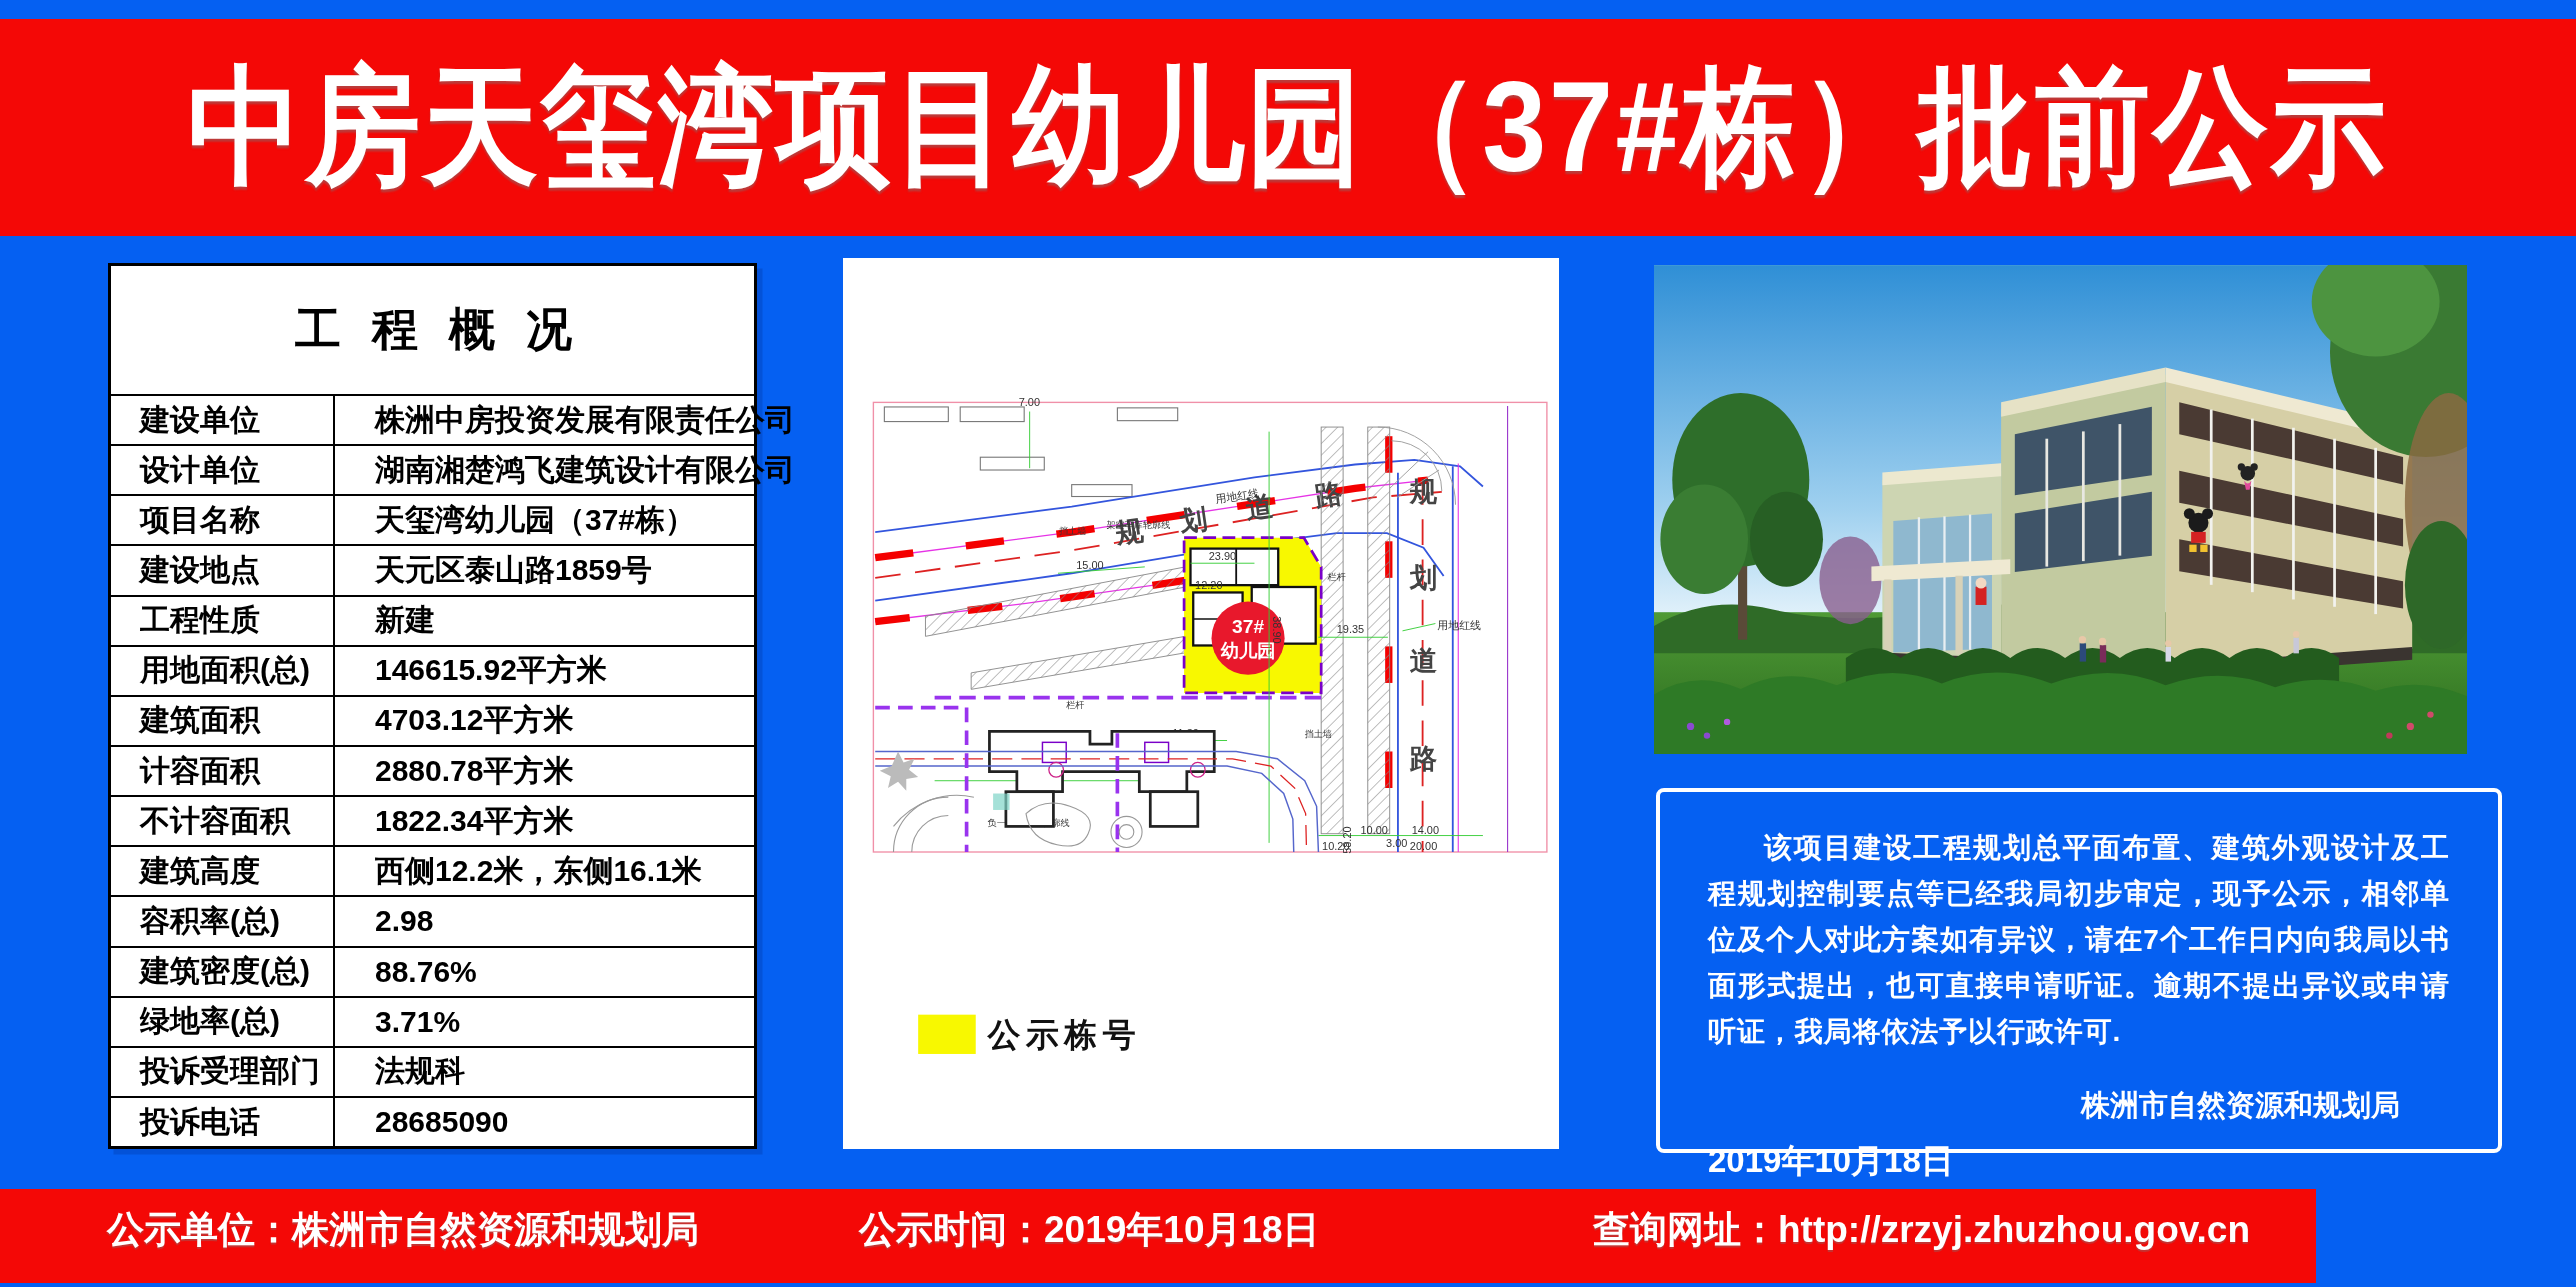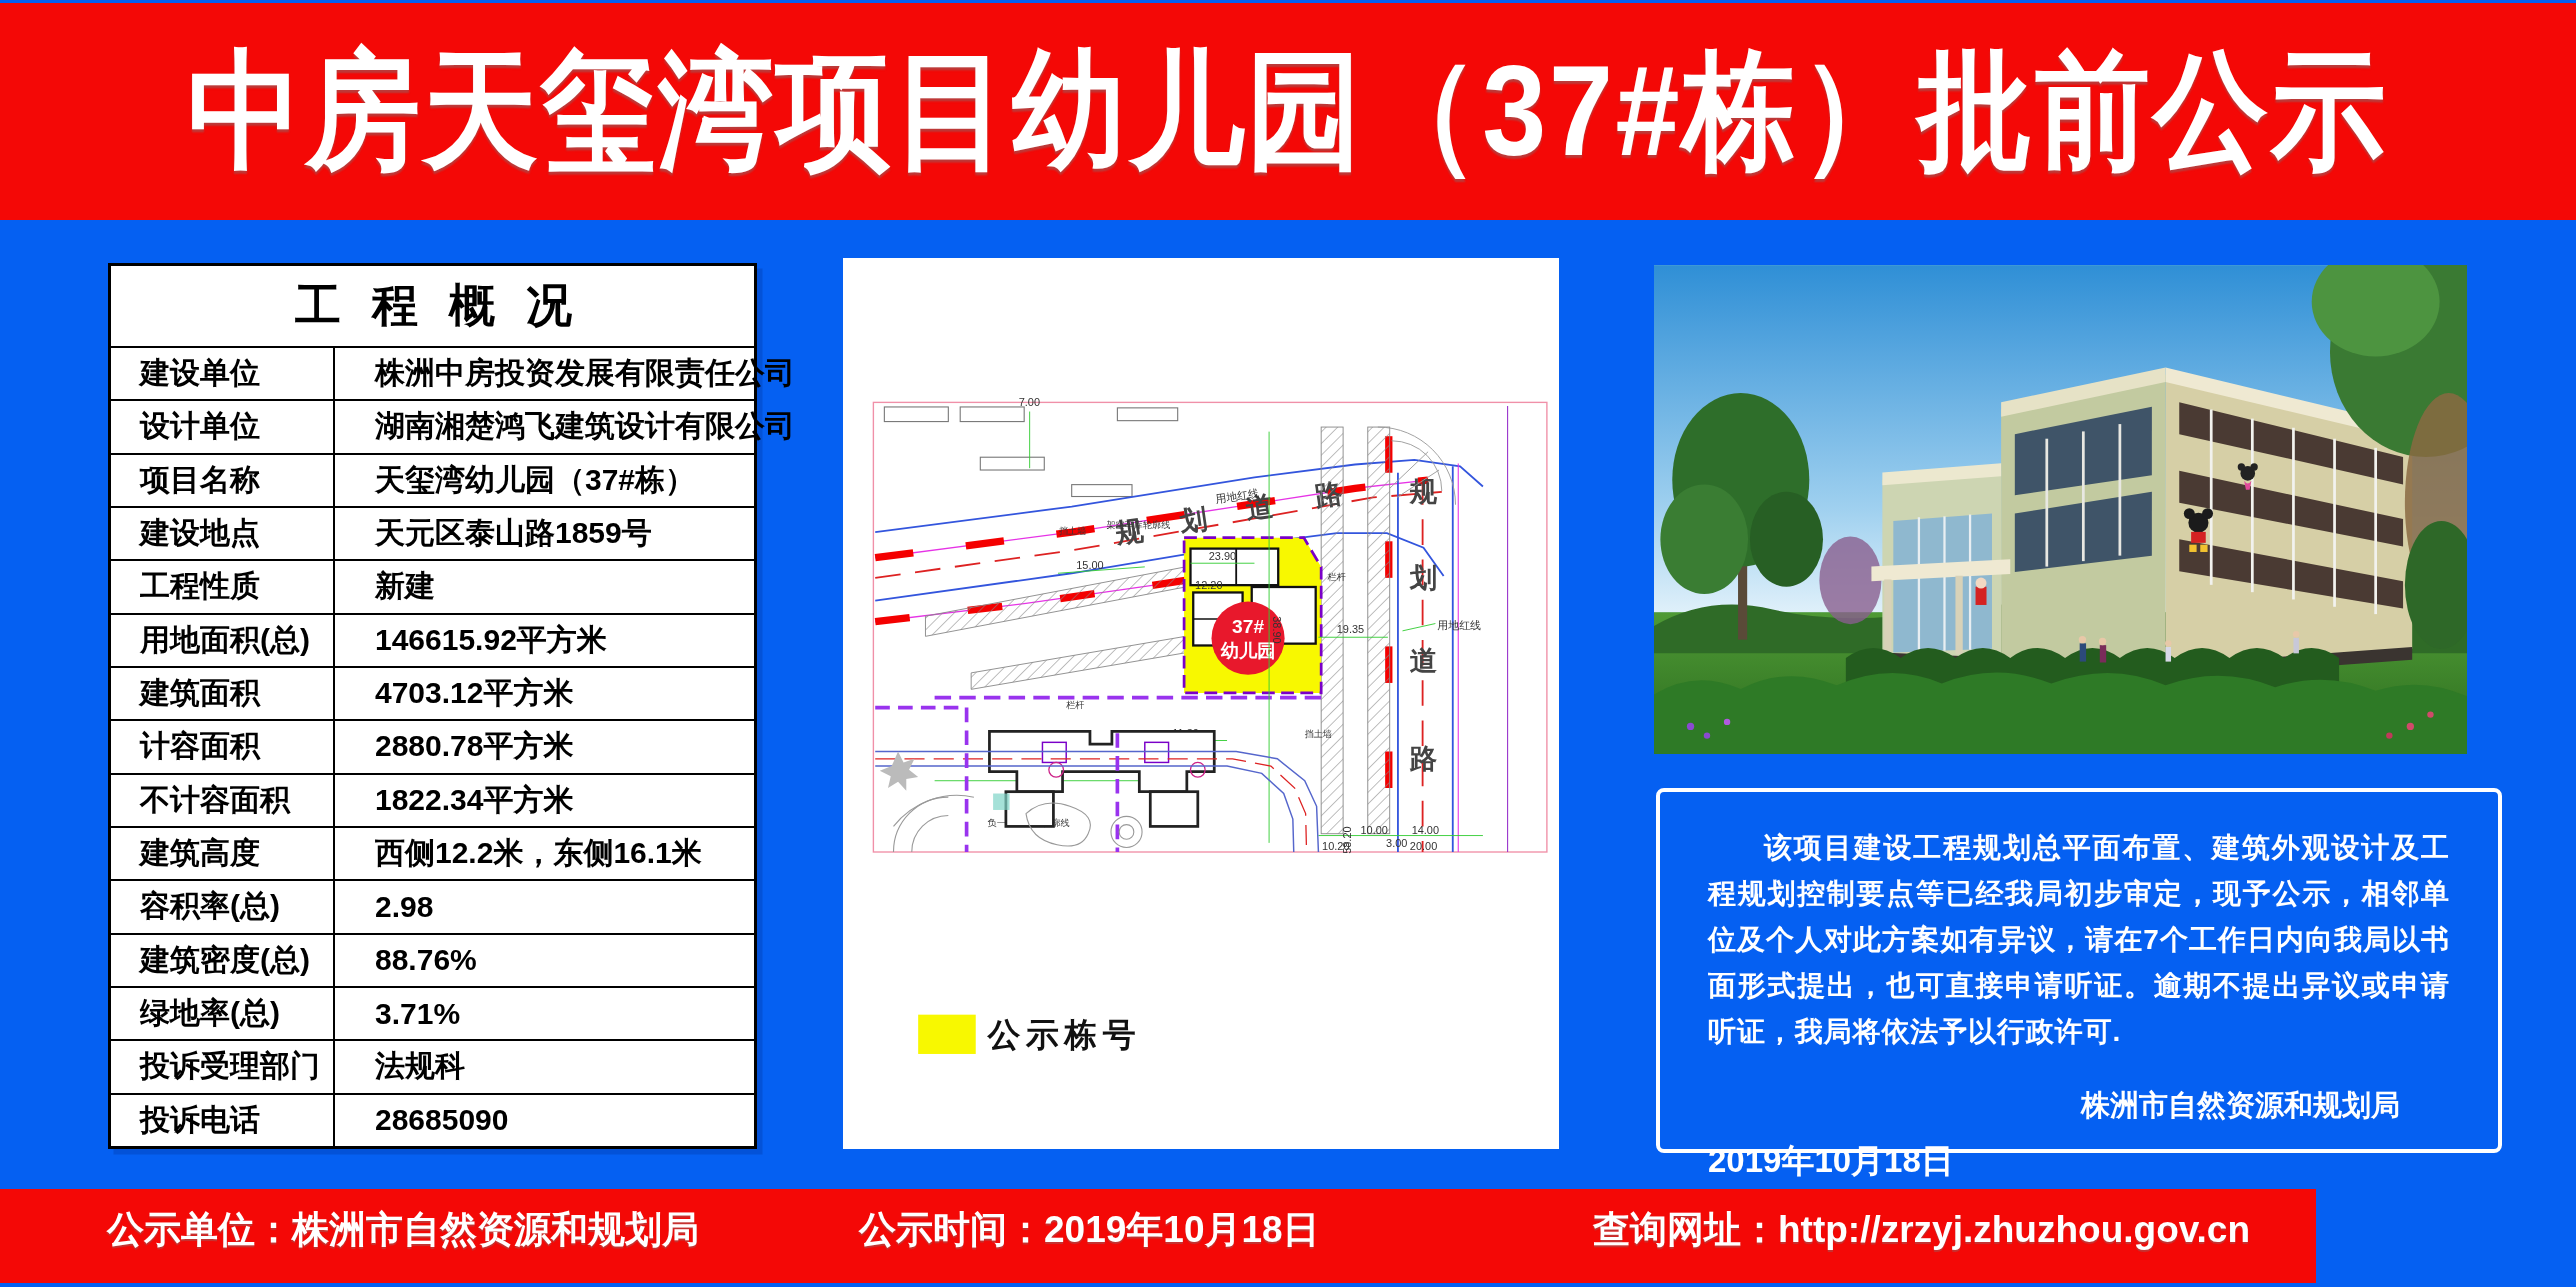--- a/index.html
+++ b/index.html
@@ -1,34 +1,34 @@
 <!DOCTYPE html>
 <html style="font-size:14.6px"><head>
 <meta charset="utf-8">
 <style>
   html,body{margin:0;padding:0;background:#222;}
   .board{position:relative;width:2576px;height:1288px;background:#0560f2;overflow:hidden;
          font-family:"Liberation Sans","DejaVu Sans",sans-serif;}
   
-  .header{position:absolute;left:0;top:3px;width:2576px;height:217px;background:#f40806;
+  .header{position:absolute;left:0;top:19px;width:2576px;height:217px;background:#f40806;
           display:flex;align-items:center;justify-content:center;}
   .header .title{color:#fff;font-size:115px;font-weight:900;letter-spacing:2.7px;
                  transform:scaleY(1.12);white-space:nowrap;text-shadow:0 2.7px 1.8px rgba(120,120,120,.45);}
   
   .footer{position:absolute;left:0;top:1189px;width:2316px;height:94px;background:#f40806;}
   .footer span{position:absolute;top:16.4px;color:#fff;font-size:37px;font-weight:900;white-space:nowrap;
                text-shadow:0 1.8px 0.9px rgba(120,120,120,.4);}
   .footer .f-unit{left:107px;}
   .footer .f-time{left:859px;}
   .footer .f-site{left:1593px;}
   
   .otable{position:absolute;left:108px;top:263px;width:649px;height:886px;background:#fff;
           border:3.7px solid #000;box-sizing:border-box;display:flex;flex-direction:column;
           box-shadow:5.5px 5.5px 0 rgba(0,40,140,.25);}
-  .otable .t-title{height:80px;flex:none;display:flex;align-items:center;justify-content:center;
+  .otable .t-title{height:128px;flex:none;display:flex;align-items:center;justify-content:center;
           font-size:46px;font-weight:900;color:#000;letter-spacing:9.1px;padding-left:11px;}
   .otable .t-row{flex:1;display:flex;border-top:2.7px solid #000;}
   .otable .t-label{width:224px;flex:none;border-right:2.7px solid #000;display:flex;align-items:center;
           padding-left:29px;font-size:30px;font-weight:900;color:#000;box-sizing:border-box;white-space:nowrap;}
   .otable .t-value{flex:1;display:flex;align-items:center;padding-left:40px;font-size:30px;
           font-weight:900;color:#000;white-space:nowrap;}
   
   .plan-panel{position:absolute;left:843px;top:258px;width:716px;height:891px;background:#fff;}
   
   .photo-panel{position:absolute;left:1654px;top:265px;width:813px;height:489px;background:#9cc;overflow:hidden;}

